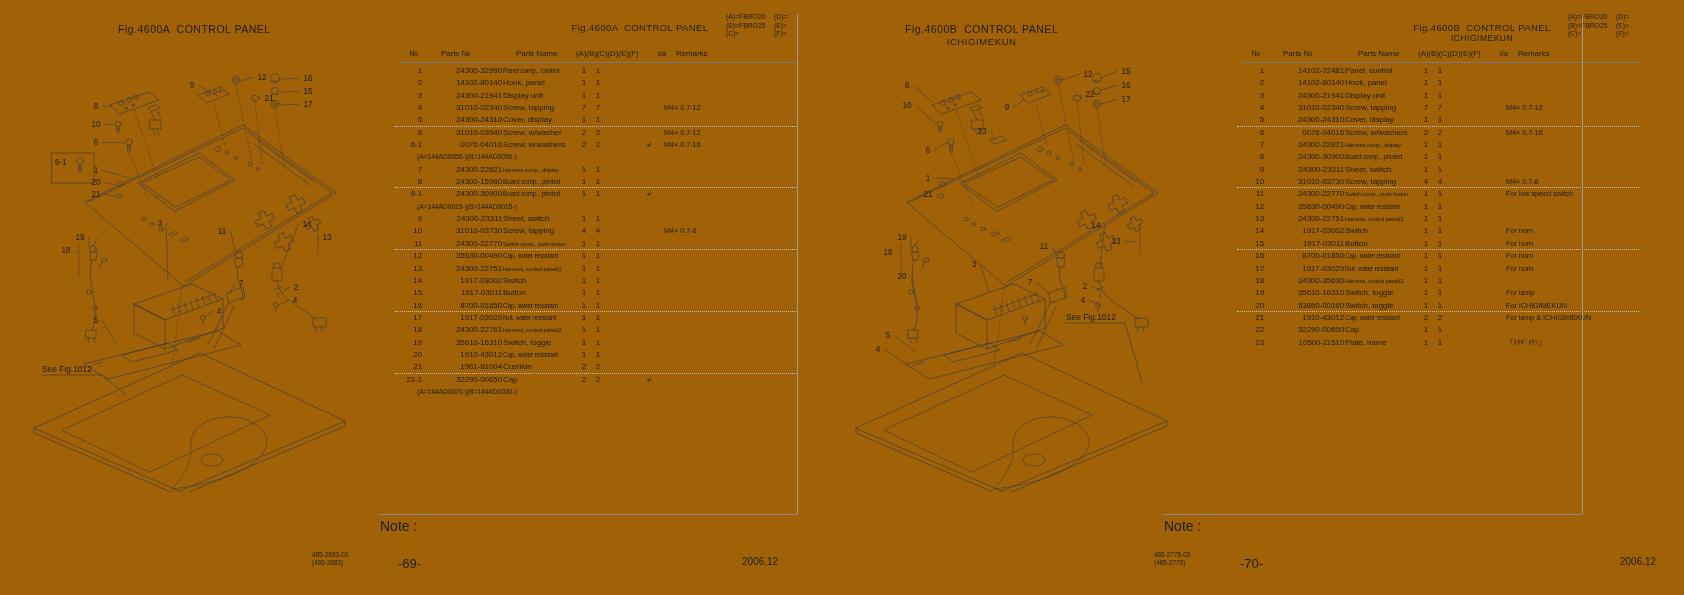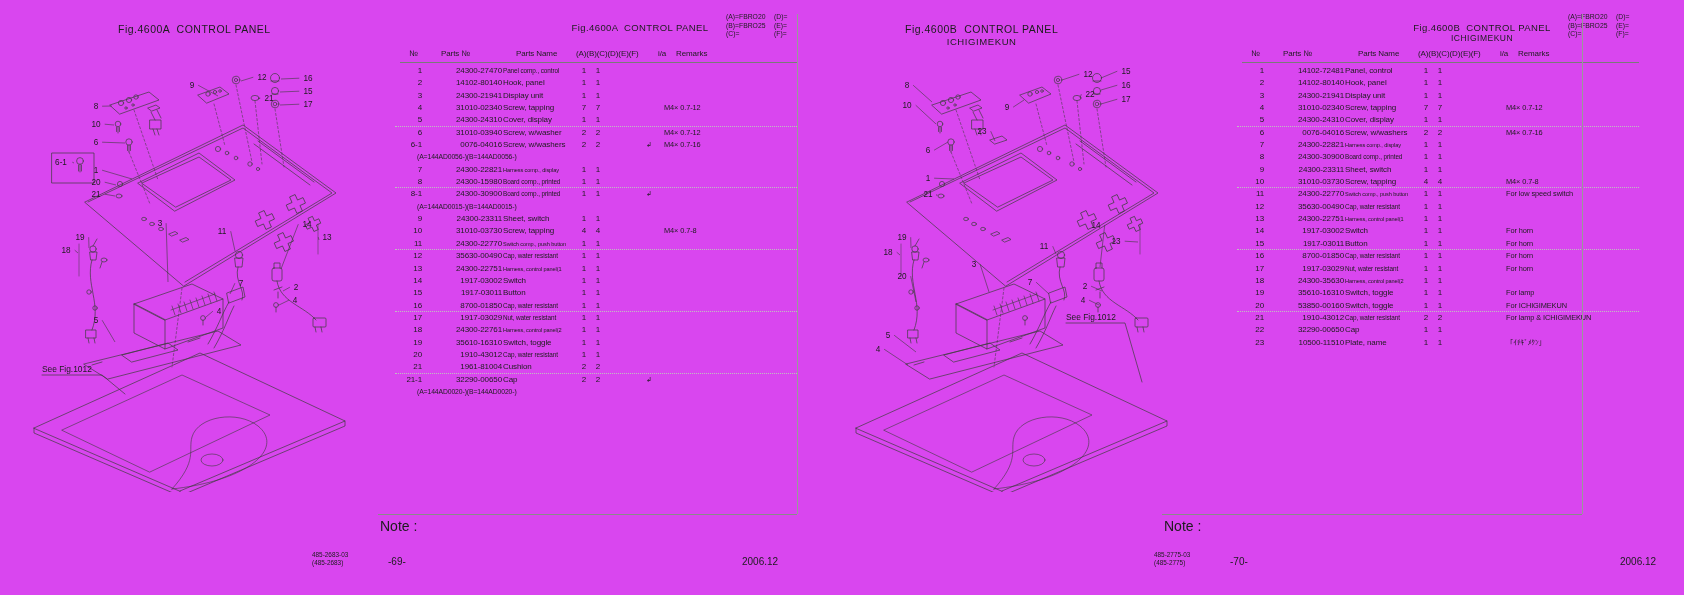--- a/index.html
+++ b/index.html
@@ -1,18 +1,18 @@
 <!DOCTYPE html>
 <html><head>
 <meta charset="utf-8">
 <style>
   *{margin:0;padding:0;box-sizing:border-box}
   html,body{width:1684px;height:595px;background:#ffffff;overflow:hidden}
   body{font-family:"Liberation Sans",sans-serif;color:#1c1c1c;position:relative}
-  .page{position:absolute;top:0;width:842px;height:595px;background:#d946ef}
+  .page{position:absolute;top:0;width:842px;height:595px;background:#a16207}
   #page-a{left:0}
   #page-b{left:842px}
 
   .fig-left{position:absolute;top:23px;font-size:10.5px;letter-spacing:.5px;white-space:pre;text-align:center}
   #page-a .fig-left{left:118px}
   #page-b .fig-left{left:63px}
   .fig-left .sub{display:block;font-size:9.5px;letter-spacing:.6px;margin-top:1px}
 
   .tbl-title{position:absolute;left:540px;top:22px;width:200px;text-align:center;font-size:9.5px;letter-spacing:.4px;white-space:pre}
   .tbl-title .sub{display:block;font-size:8.5px;letter-spacing:.5px}
@@ -50,21 +50,21 @@
   #page-a .vline{left:797px}
   #page-b .vline{left:740px}
   .note-rule{position:absolute;top:514px;border-top:1px solid #8a8a8a}
   #page-a .note-rule{left:378px;width:419px}
   #page-b .note-rule{left:320px;width:420px}
   .note-label{position:absolute;top:518px;font-size:14px}
   #page-a .note-label{left:380px}
   #page-b .note-label{left:322px}
 
   .footer-doc{position:absolute;left:312px;top:551px;font-size:6.4px;line-height:7.6px;text-align:left;white-space:pre}
-  .footer-page{position:absolute;left:388px;top:556px;font-size:10px}
+  .footer-page{position:absolute;left:398px;top:556px;font-size:13px}
   .footer-date{position:absolute;top:556px;font-size:10px}
   #page-a .footer-date{left:742px}
   #page-b .footer-date{left:778px}
 
   .diagram{position:absolute;top:52px;width:330px;height:440px}
   #page-a .diagram{left:22px}
   #page-b .diagram{left:2px}
   #page-a .only-b{display:none}
   #page-b .only-a{display:none}
   .art{stroke:#3d3d3d;fill:none;stroke-width:.7;stroke-linejoin:round;stroke-linecap:round}
@@ -267,21 +267,21 @@
     <span class="h-name">Parts Name</span>
     <span class="h-qty">(A)(B)(C)(D)(E)(F)</span>
     <span class="h-ia">i/a</span>
     <span class="h-rem">Remarks</span>
   </div>
   <div class="tbl-rule"></div>
 
   <div class="rows">
       <div class="trow">
         <span class="c-no">1</span>
-        <span class="c-pno">24300-27470</span>
+        <span class="c-pno">24300-32990</span>
         <span class="c-name small">Panel comp., control</span>
         <span class="c-qa">1</span>
         <span class="c-qb">1</span>
       </div>
       <div class="trow">
         <span class="c-no">2</span>
         <span class="c-pno">14102-80140</span>
         <span class="c-name">Hook, panel</span>
         <span class="c-qa">1</span>
         <span class="c-qb">1</span>

